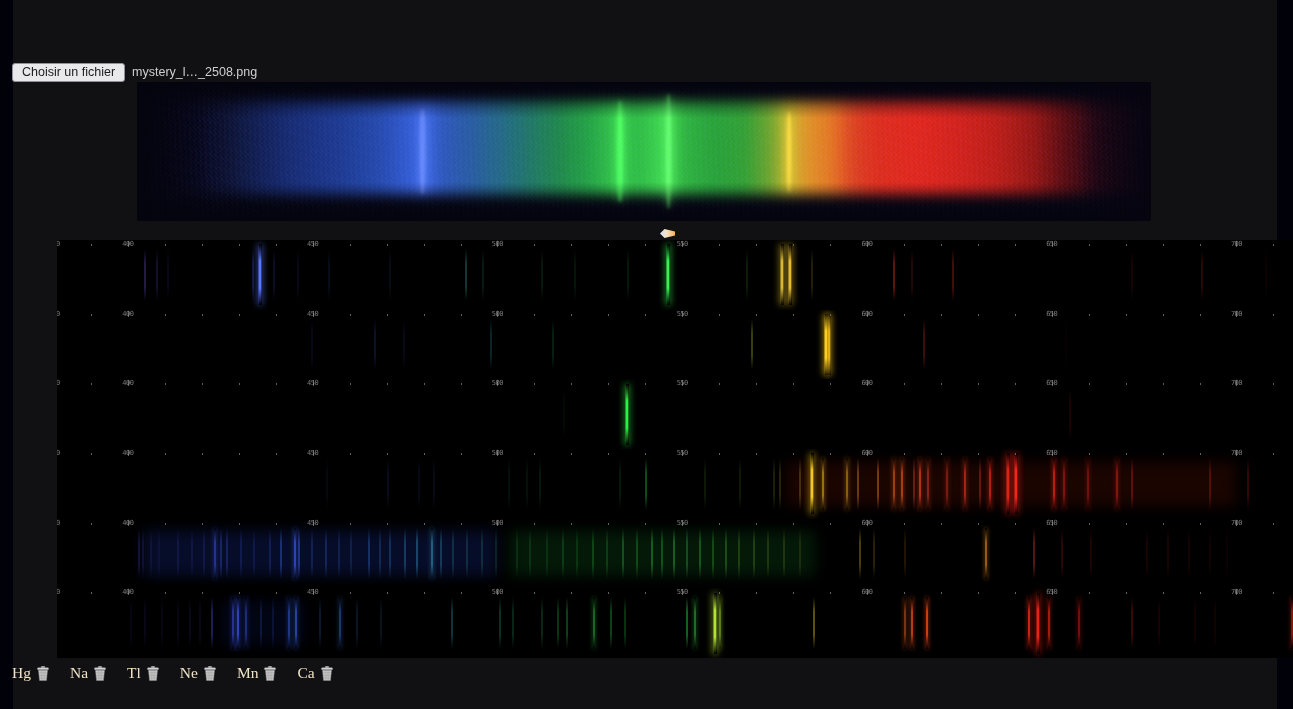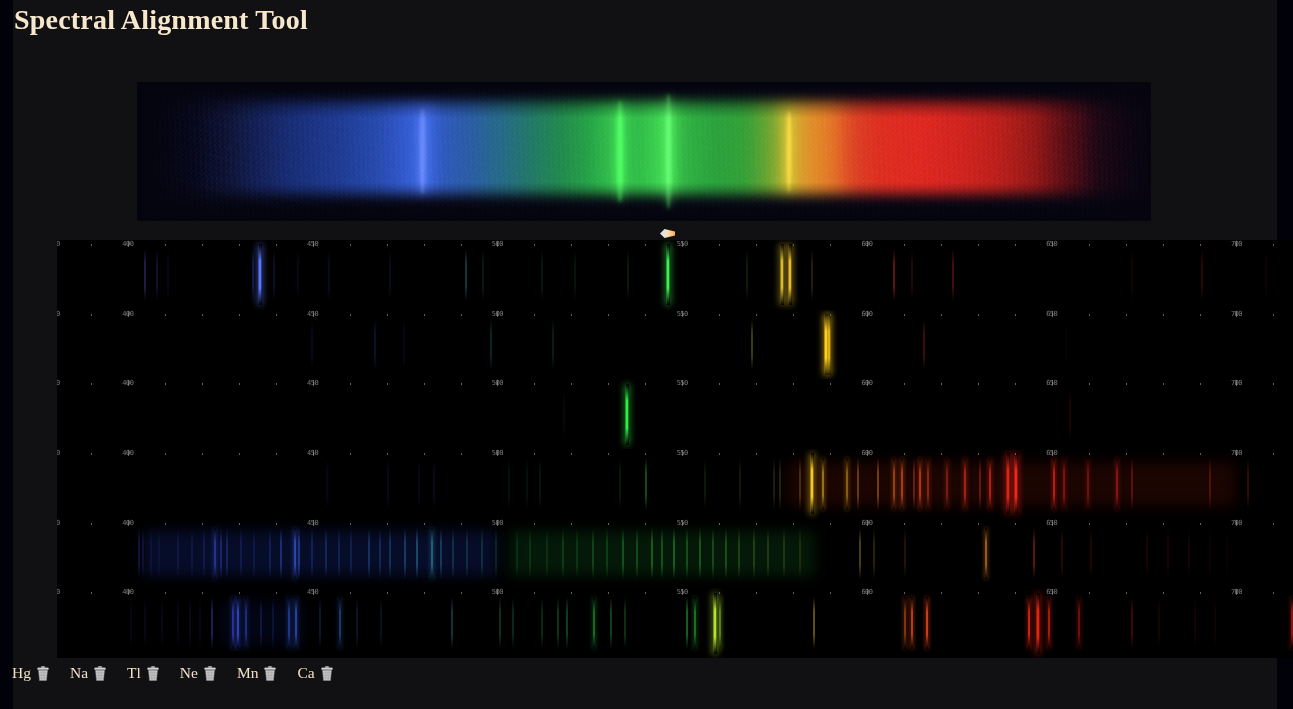--- a/index.html
+++ b/index.html
@@ -55,22 +55,25 @@
   .lg-item { display:flex; align-items:center; gap:5px; }
   .lg-sym { font-family:"Liberation Serif","DejaVu Serif",serif; font-size:15.5px; color:#f0e2c6; }
   .lg-trash { display:inline-flex; cursor:pointer; }
 </style>
 </head>
 <body>
 
 <div id="page">
   <div id="surface"></div>
 
-  <h1 class="title">Spectral Alignment Tool</h1>
-
+
+  <div class="file-row">
+    <span class="file-btn">Choisir un fichier</span>
+    <span class="file-name">mystery_l…_2508.png</span>
+  </div>
 
   <div id="photo">
     <div id="band" style="background: linear-gradient(90deg, rgb(4, 4, 13) 0%, rgb(7, 7, 26) 6%, rgb(13, 18, 48) 9%, rgb(18, 32, 85) 12%, rgb(23, 44, 116) 15%, rgb(27, 53, 136) 18%, rgb(32, 64, 156) 21%, rgb(39, 76, 180) 24%, rgb(53, 96, 220) 27%, rgb(63, 108, 240) 28.5%, rgb(47, 90, 194) 30%, rgb(42, 95, 166) 33%, rgb(37, 110, 136) 36%, rgb(34, 124, 100) 39%, rgb(33, 144, 72) 42%, rgb(39, 174, 68) 45%, rgb(56, 210, 74) 47.5%, rgb(47, 192, 68) 49.5%, rgb(70, 232, 82) 52.3%, rgb(48, 184, 62) 54%, rgb(42, 168, 56) 57%, rgb(52, 166, 50) 60%, rgb(116, 170, 44) 62.5%, rgb(210, 190, 42) 64.3%, rgb(230, 154, 36) 66%, rgb(238, 122, 32) 68.5%, rgb(228, 70, 30) 70.5%, rgb(229, 46, 26) 73%, rgb(232, 40, 26) 77%, rgb(218, 35, 24) 81%, rgb(194, 30, 20) 85%, rgb(154, 22, 16) 88.5%, rgb(92, 12, 12) 91.5%, rgb(38, 6, 15) 94.5%, rgb(7, 4, 15) 100%);"></div>
     <div id="streaks">
         <div class="streak" style="left: calc(28.2% - 2.5px); width: 5px; top: 19.4%; height: 61.2%; background: rgb(106, 140, 255); box-shadow: rgb(106, 140, 255) 0px 0px 9px; opacity: 0.95;"></div>
         <div class="streak" style="left: calc(47.6% - 3px); width: 6px; top: 14%; height: 72%; background: rgb(80, 255, 96); box-shadow: rgb(80, 255, 96) 0px 0px 9px; opacity: 0.95;"></div>
         <div class="streak" style="left: calc(52.4% - 2.5px); width: 5px; top: 8.6%; height: 82.8%; background: rgb(102, 255, 110); box-shadow: rgb(102, 255, 110) 0px 0px 9px; opacity: 0.95;"></div>
         <div class="streak" style="left: calc(64.3% - 2px); width: 4px; top: 21.2%; height: 57.6%; background: rgb(255, 224, 64); box-shadow: rgb(255, 224, 64) 0px 0px 9px; opacity: 0.95;"></div>
       </div>
     <div class="noise"></div>

